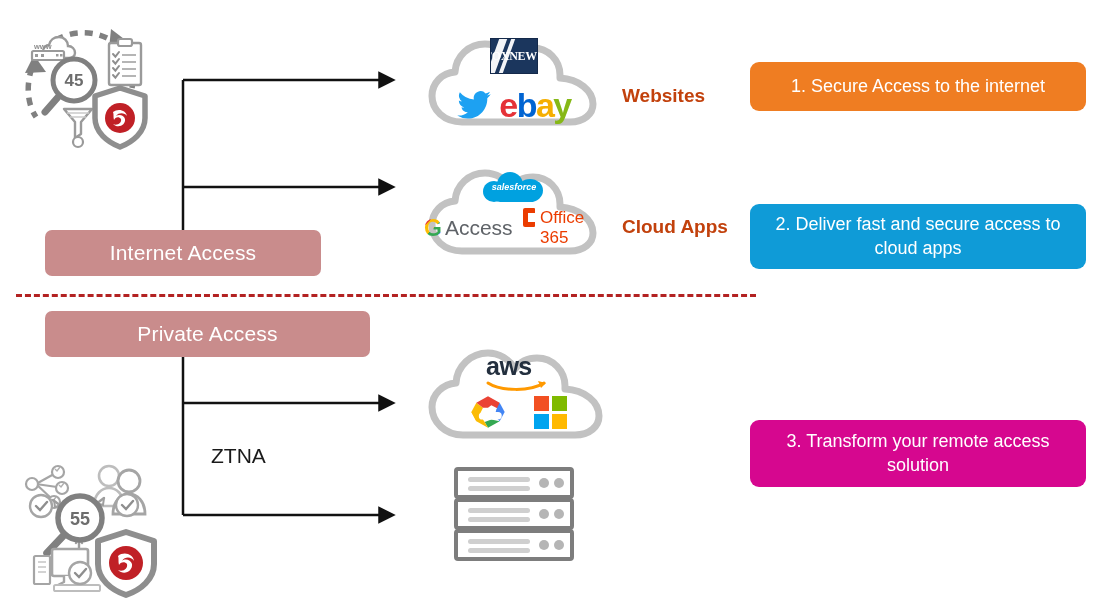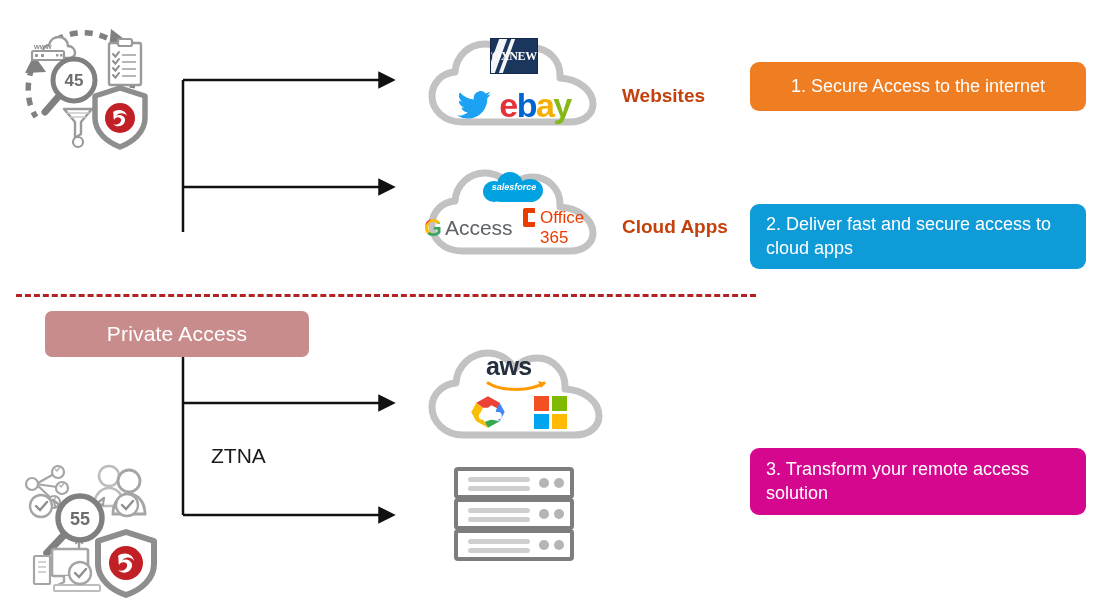--- a/index.html
+++ b/index.html
@@ -28,21 +28,21 @@
     justify-content: center;
     background: #c98c8c;
     border-radius: 7px;
     color: #ffffff;
     font-size: 21px;
     font-weight: 400;
     letter-spacing: .2px;
     font-family: "Liberation Sans", sans-serif;
   }
   #pill-internet { left: 45px;  top: 230px; width: 276px; height: 46px; }
-  #pill-private  { left: 45px;  top: 311px; width: 264px; height: 46px; }
+  #pill-private  { left: 45px;  top: 311px; width: 325px; height: 46px; }
 
   
   #divider {
     position: absolute;
     left: 16px;
     top: 294px;
     width: 740px;
     height: 0;
     border-top: 3px dashed #b32222;
   }
@@ -247,32 +247,32 @@
 
   
   .rack { position: absolute; }
 
   
   .callout {
     position: absolute;
     display: flex;
     align-items: center;
     justify-content: center;
-    text-align: left;
+    text-align: center;
     border-radius: 9px;
     color: #ffffff;
     font-size: 18px;
     line-height: 1.33;
     padding: 8px 16px;
     box-sizing: border-box;
     font-family: "Liberation Sans", sans-serif;
   }
   #callout-1 { left: 750px; top: 62px;  width: 336px; height: 49px; background: #ef7d22; }
   #callout-2 { left: 750px; top: 204px; width: 336px; height: 65px; background: #0f9bd7; }
-  #callout-3 { left: 750px; top: 420px; width: 336px; height: 67px; background: #d6078f; margin-top: 28px; }
+  #callout-3 { left: 750px; top: 420px; width: 336px; height: 67px; background: #d6078f; }
 
   
   .illus { position: absolute; }
 </style>
 </head>
 <body>
 
 <div id="stage">
 
   <svg id="connectors" viewBox="0 0 1113 612">
@@ -286,20 +286,23 @@
     <path d="M 183 80 L 380 80" stroke="#111111" stroke-width="2.5" fill="none" marker-end="url(#arrow)"></path>
     <path d="M 183 187 L 380 187" stroke="#111111" stroke-width="2.5" fill="none" marker-end="url(#arrow)"></path>
 
     <path d="M 183 357 L 183 515" stroke="#111111" stroke-width="2.5" fill="none"></path>
     <path d="M 183 403 L 380 403" stroke="#111111" stroke-width="2.5" fill="none" marker-end="url(#arrow)"></path>
     <path d="M 183 515 L 380 515" stroke="#111111" stroke-width="2.5" fill="none" marker-end="url(#arrow)"></path>
   </svg>
 
   <div id="divider"></div>
 
+  <div class="access-pill" id="pill-internet">
+    <span>Internet Access</span>
+  </div>
 
   <div class="access-pill" id="pill-private">
     <span>Private Access</span>
   </div>
 
   <div class="branch-label" id="label-ztna">ZTNA</div>
 
   <div class="cloud-wrap" style="left:424px; top:34px; width:180px; height:96px;">
     <svg class="cloud-svg" width="180" height="96" viewBox="0 0 180 96">
       <path d="M38,88 C20,88 8,76 8,62 C8,49 18,39 31,38 C32,22 45,10 61,10

